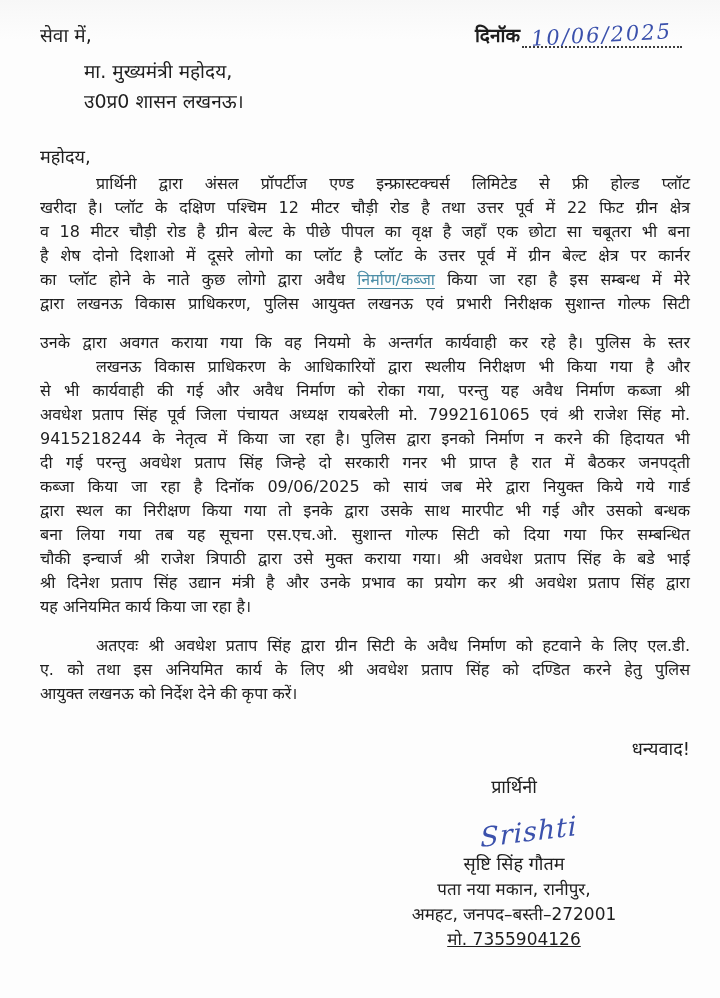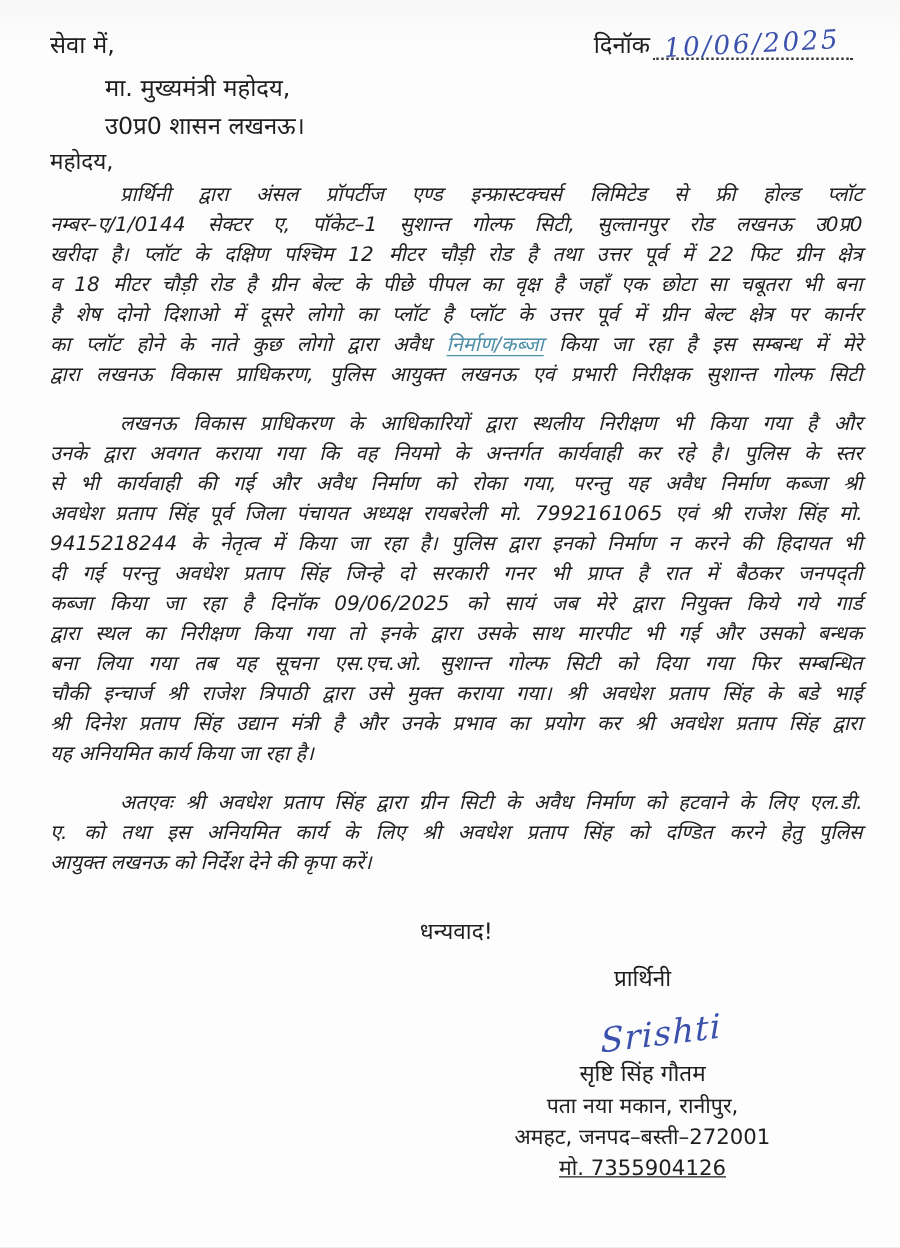--- a/index.html
+++ b/index.html
@@ -10,51 +10,51 @@
     background:linear-gradient(180deg,#f7f7f7 0px,#fdfdfd 40px,#fdfdfd 100%);
     box-sizing:border-box;
     padding:22px 30px 0 40px;
     font-family:"DejaVu Sans","Liberation Sans",sans-serif;
     color:#1e1e1e;
     overflow:hidden;
   }
   .header-row{display:flex;justify-content:space-between;align-items:flex-end;}
   .sewa{font-size:19px;}
   .date-wrap{font-size:19px;white-space:nowrap;margin-right:8px;}
-  .date-label{vertical-align:bottom;}
+  .date-label{vertical-align:bottom;font-weight:bold;}
   .date-line{
     display:inline-block;min-width:160px;text-align:center;
     border-bottom:2px dotted #3c3c3c;margin-left:2px;
   }
   .handwriting{
     color:#3b51ac;
     font-family:"DejaVu Serif","Liberation Serif",serif;
     font-style:italic;
   }
   .date-value{
     display:inline-block;font-size:21px;letter-spacing:2px;
     transform:rotate(-3deg) translateY(1px);
   }
   .addressee{margin-left:44px;margin-top:8px;}
   .addressee .line{font-size:19px;line-height:30px;text-align:left;text-align-last:left;}
-  .greeting{font-size:18px;}
-  .para{margin-top:4px;margin-bottom:15px;font-style:italic;}
+  .greeting{margin-top:28px;font-size:18px;}
+  .para{margin-top:4px;margin-bottom:15px;}
   .line{
     font-size:16px;line-height:24px;
     text-align:justify;text-align-last:justify;
   }
   .line.indent{text-indent:56px;}
   .line.last{text-align-last:left;}
   .mark{
     color:#4e8fa8;
     text-decoration:underline;
     text-decoration-color:#4e8fa8;
     text-underline-offset:3px;
   }
-  .thanks{margin-top:30px;text-align:center;font-size:18px;}
+  .thanks{margin-top:30px;text-align:right;font-size:18px;}
   .sig-block{
     width:300px;margin-left:auto;margin-right:26px;margin-top:14px;
     text-align:center;
   }
   .sig-role{font-size:18px;margin-bottom:16px;}
   .sig-hand{
     font-size:27px;letter-spacing:1px;
     transform:rotate(-7deg) skewX(-6deg);
     display:inline-block;margin:2px 0 4px 30px;
   }
@@ -76,31 +76,30 @@
 
   <div class="addressee">
     <div class="line">मा. मुख्यमंत्री महोदय,</div>
     <div class="line">उ0प्र0 शासन लखनऊ।</div>
   </div>
 
   <div class="greeting">महोदय,</div>
 
   <div class="para">
     <div class="line indent">प्रार्थिनी द्वारा अंसल प्रॉपर्टीज एण्ड इन्फ्रास्टक्चर्स लिमिटेड से फ्री होल्ड प्लॉट</div>
-    <div class="line">नम्बर–ए/1/0144 सेक्टर ए, पॉकेट–1 सुशान्त गोल्फ सिटी, सुल्तानपुर रोड लखनऊ उ0प्र0</div>
     <div class="line">खरीदा है। प्लॉट के दक्षिण पश्चिम 12 मीटर चौड़ी रोड है तथा उत्तर पूर्व में 22 फिट ग्रीन क्षेत्र</div>
     <div class="line">व 18 मीटर चौड़ी रोड है ग्रीन बेल्ट के पीछे पीपल का वृक्ष है जहाँ एक छोटा सा चबूतरा भी बना</div>
     <div class="line">है शेष दोनो दिशाओ में दूसरे लोगो का प्लॉट है प्लॉट के उत्तर पूर्व में ग्रीन बेल्ट क्षेत्र पर कार्नर</div>
     <div class="line"><span>का प्लॉट होने के नाते कुछ लोगो द्वारा अवैध </span><span class="mark">निर्माण/कब्जा</span><span> किया जा रहा है इस सम्बन्ध में मेरे</span></div>
     <div class="line">द्वारा लखनऊ विकास प्राधिकरण, पुलिस आयुक्त लखनऊ एवं प्रभारी निरीक्षक सुशान्त गोल्फ सिटी</div>
   </div>
 
   <div class="para">
+    <div class="line">उनके द्वारा अवगत कराया गया कि वह नियमो के अन्तर्गत कार्यवाही कर रहे है। पुलिस के स्तर</div>
     <div class="line indent">लखनऊ विकास प्राधिकरण के आधिकारियों द्वारा स्थलीय निरीक्षण भी किया गया है और</div>
-    <div class="line">उनके द्वारा अवगत कराया गया कि वह नियमो के अन्तर्गत कार्यवाही कर रहे है। पुलिस के स्तर</div>
     <div class="line">से भी कार्यवाही की गई और अवैध निर्माण को रोका गया, परन्तु यह अवैध निर्माण कब्जा श्री</div>
     <div class="line">अवधेश प्रताप सिंह पूर्व जिला पंचायत अध्यक्ष रायबरेली मो. 7992161065 एवं श्री राजेश सिंह मो.</div>
     <div class="line">9415218244 के नेतृत्व में किया जा रहा है। पुलिस द्वारा इनको निर्माण न करने की हिदायत भी</div>
     <div class="line">दी गई परन्तु अवधेश प्रताप सिंह जिन्हे दो सरकारी गनर भी प्राप्त है रात में बैठकर जनपद्ती</div>
     <div class="line">कब्जा किया जा रहा है दिनॉक 09/06/2025 को सायं जब मेरे द्वारा नियुक्त किये गये गार्ड</div>
     <div class="line">द्वारा स्थल का निरीक्षण किया गया तो इनके द्वारा उसके साथ मारपीट भी गई और उसको बन्धक</div>
     <div class="line">बना लिया गया तब यह सूचना एस.एच.ओ. सुशान्त गोल्फ सिटी को दिया गया फिर सम्बन्धित</div>
     <div class="line">चौकी इन्चार्ज श्री राजेश त्रिपाठी द्वारा उसे मुक्त कराया गया। श्री अवधेश प्रताप सिंह के बडे भाई</div>
     <div class="line">श्री दिनेश प्रताप सिंह उद्यान मंत्री है और उनके प्रभाव का प्रयोग कर श्री अवधेश प्रताप सिंह द्वारा</div>
     <div class="line last">यह अनियमित कार्य किया जा रहा है।</div>

